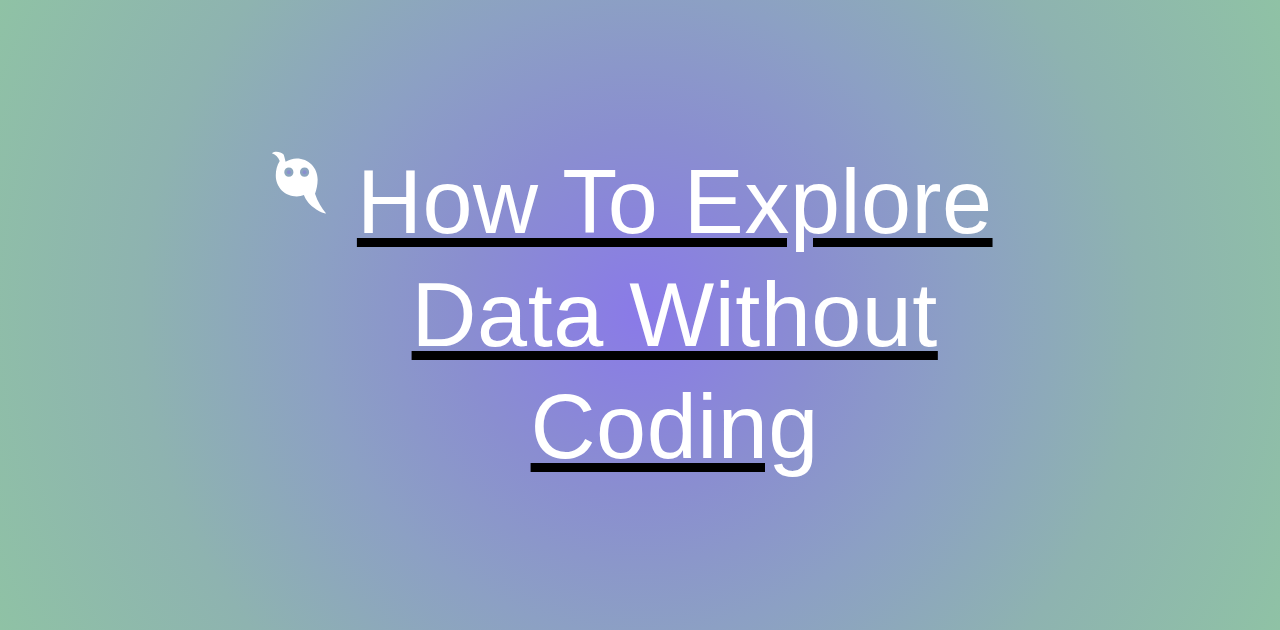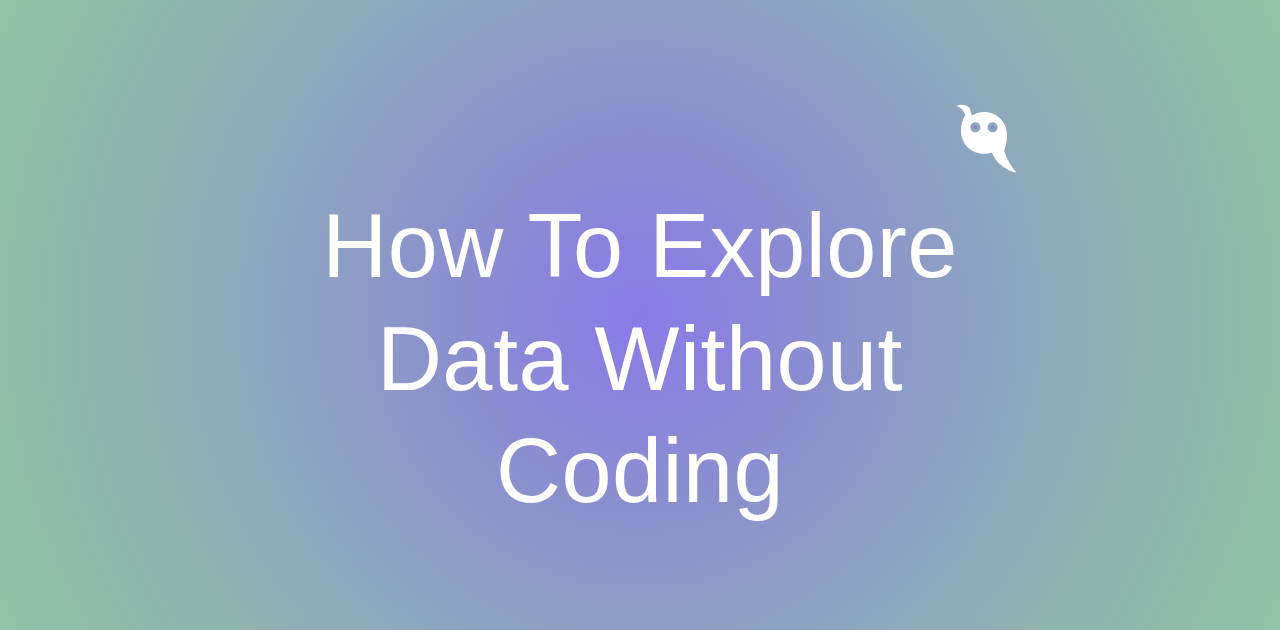--- a/index.html
+++ b/index.html
@@ -14,22 +14,23 @@
       background: radial-gradient(circle at 50% 50%, #8a7ae8 0%, #8a8ed0 25%, #8ca0c4 45%, #8eb3b0 70%, #8fc2a5 100%);
       display: flex;
       flex-direction: column;
       align-items: center;
       justify-content: center;
       font-family: Verdana, Geneva, sans-serif;
     }
     .content {
       width: 760px;
       display: flex;
-      flex-direction: column;
-      align-items: flex-end;
+      flex-direction: row;
+      align-items: flex-start;
+      text-decoration: underline;
     }
     .owl-icon {
       width: 72px;
       height: 72px;
       margin-bottom: 16px;
       margin-left: 4px;
     }
     .owl-icon svg {
       width: 100%;
       height: 100%;

